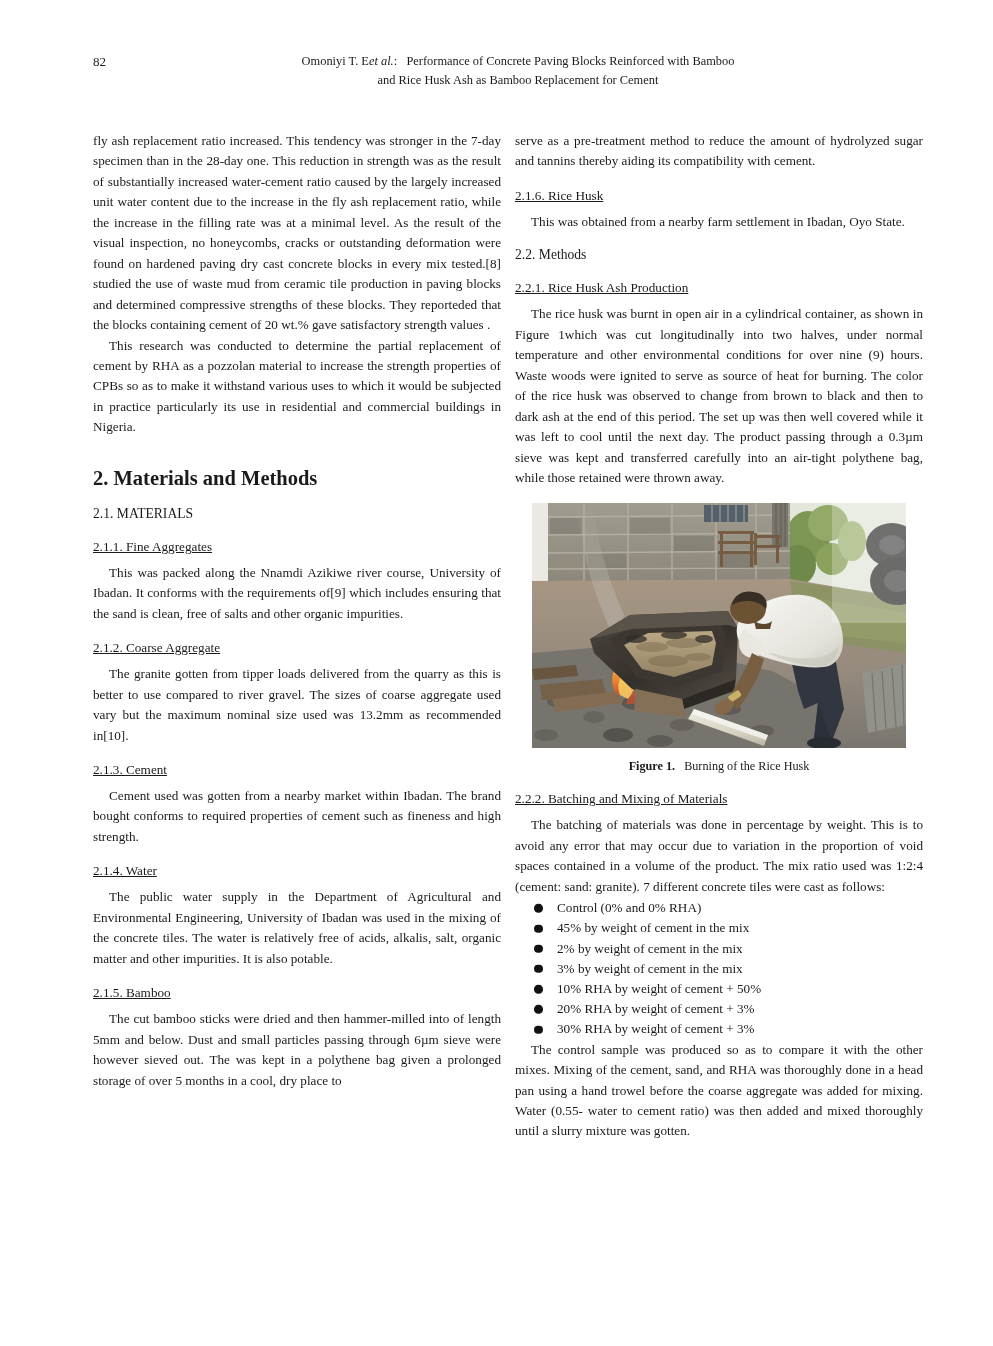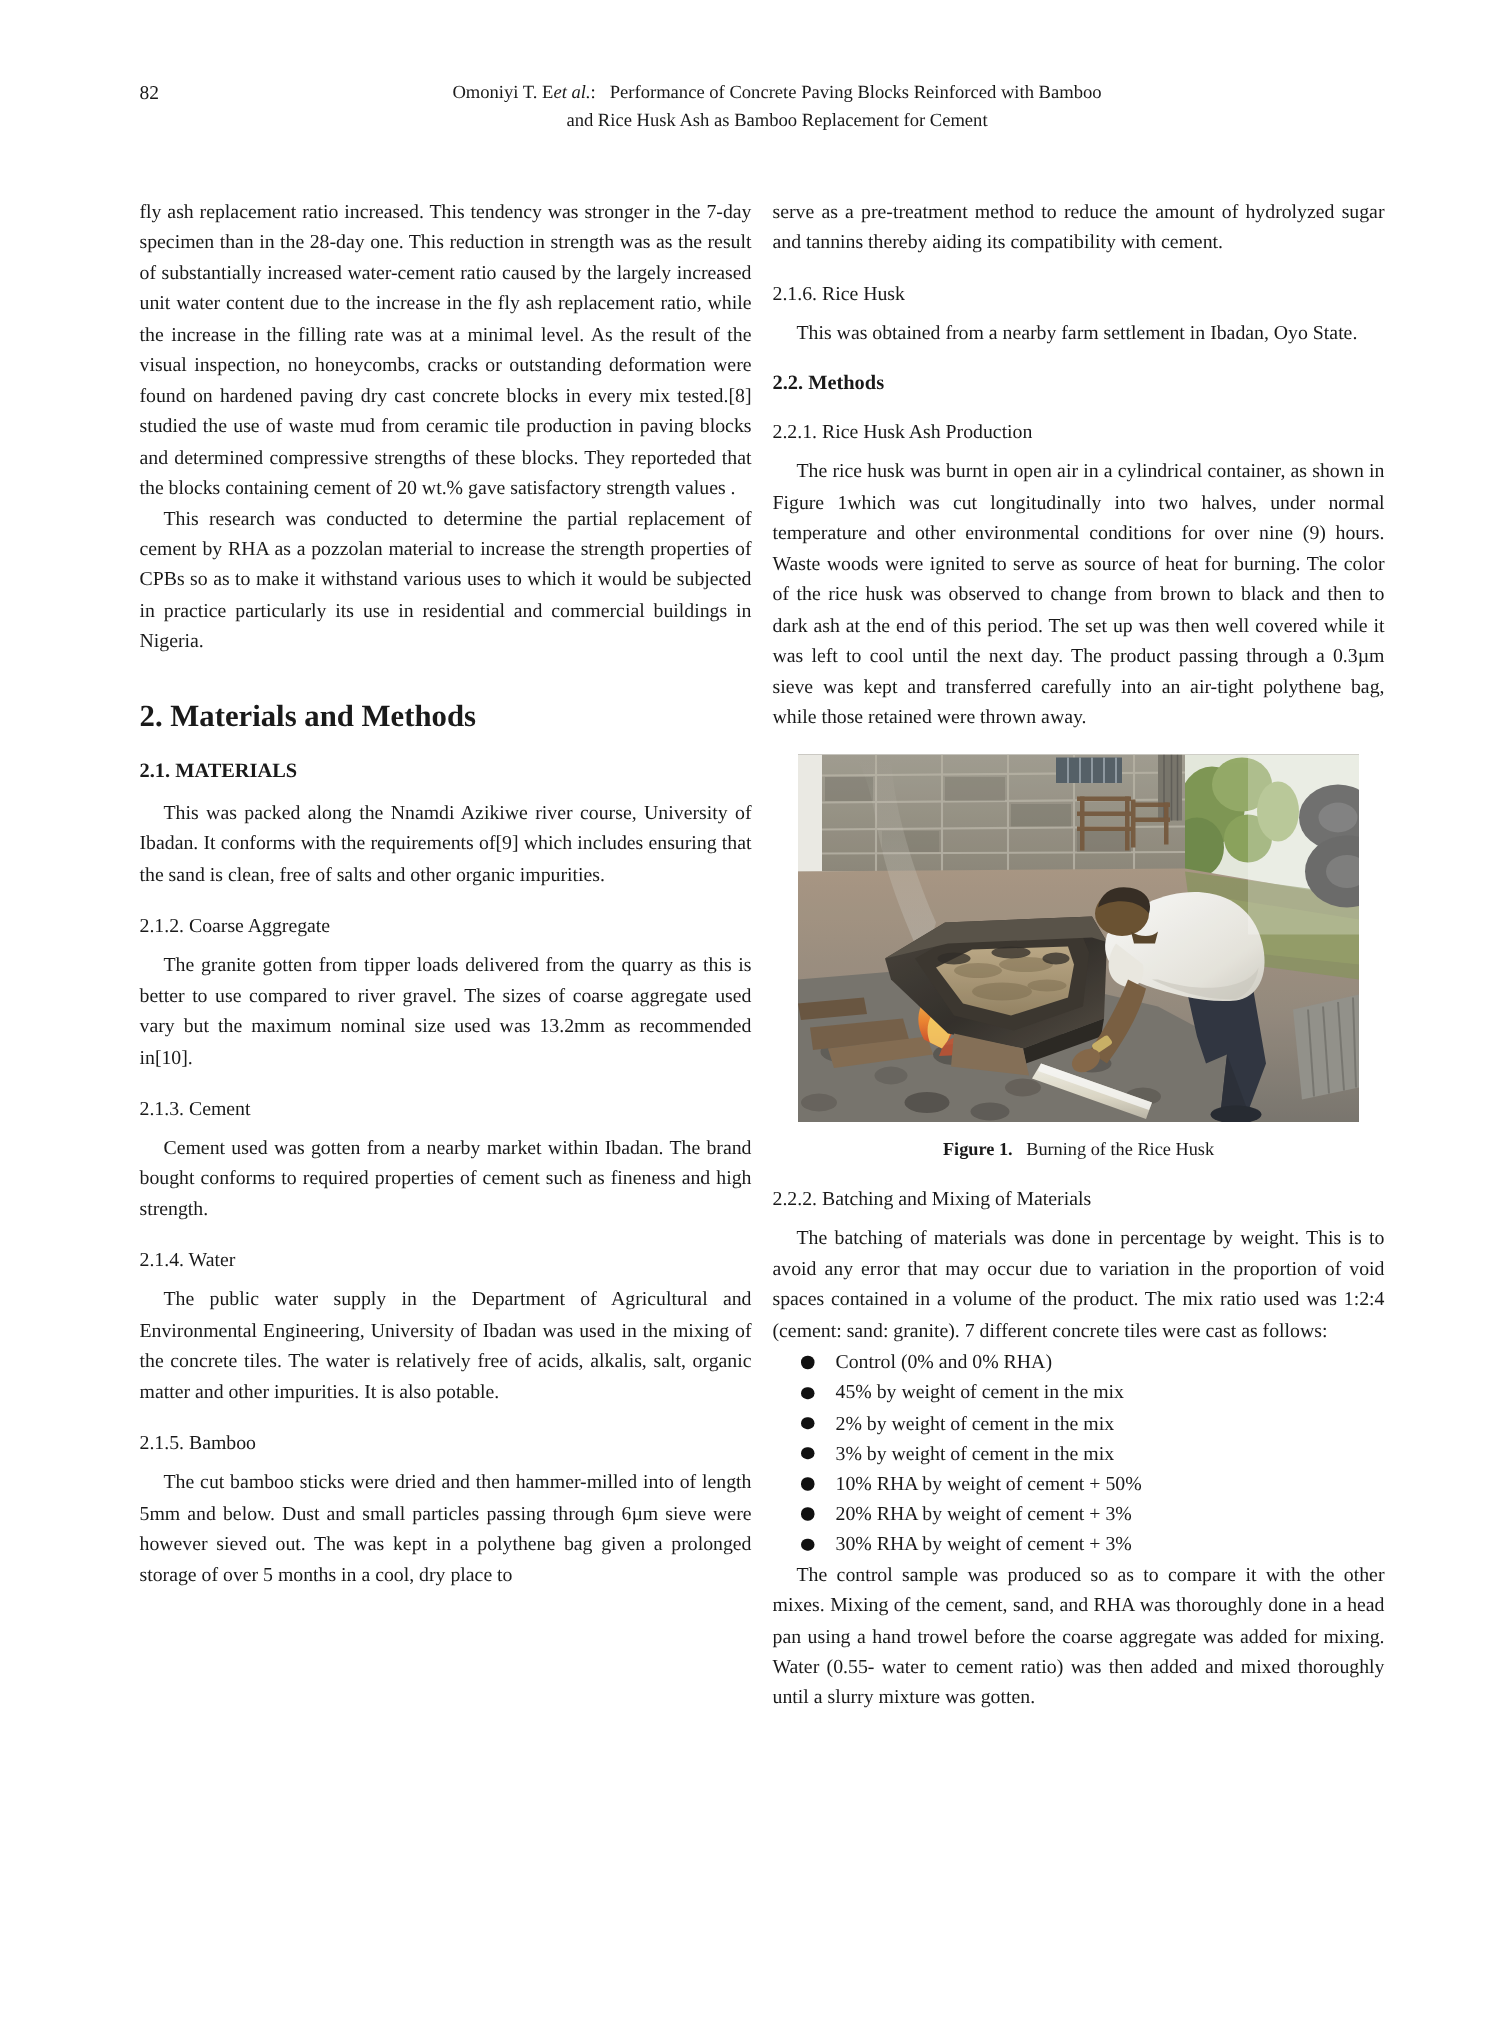--- a/index.html
+++ b/index.html
@@ -65,31 +65,32 @@
 
   h2.sec {
     font-size: 20.5px;
     font-weight: bold;
     margin: 27px 0 13px 0;
     line-height: 26px;
     text-align: left;
   }
   h3.subsec {
     font-size: 13.6px;
-    font-weight: bold;
+    font-weight: normal;
     margin: 13px 0 9px 0;
     line-height: 19px;
     text-align: left;
   }
   h4.subsubsec {
     font-size: 13.2px;
     font-weight: normal;
     margin: 14px 0 7px 0;
     line-height: 19px;
     text-align: left;
+    text-decoration: underline;
   }
 
   
   ul.bullets {
     list-style: none;
     margin: 1px 0 0 0;
     padding: 0;
   }
   ul.bullets li {
     position: relative;
@@ -149,20 +150,21 @@
   </div>
 
   <div class="col col-left">
 
     <p class="noind">fly ash replacement ratio increased. This tendency was stronger in the 7-day specimen than in the 28-day one. This reduction in strength was as the result of substantially increased water-cement ratio caused by the largely increased unit water content due to the increase in the fly ash replacement ratio, while the increase in the filling rate was at a minimal level. As the result of the visual inspection, no honeycombs, cracks or outstanding deformation were found on hardened paving dry cast concrete blocks in every mix tested.[8] studied the use of waste mud from ceramic tile production in paving blocks and determined compressive strengths of these blocks. They reporteded that the blocks containing cement of 20 wt.% gave satisfactory strength values .</p>
     <p class="ind">This research was conducted to determine the partial replacement of cement by RHA as a pozzolan material to increase the strength properties of CPBs so as to make it withstand various uses to which it would be subjected in practice particularly its use in residential and commercial buildings in Nigeria.</p>
 
     <h2 class="sec">2. Materials and Methods</h2>
     <h3 class="subsec">2.1. MATERIALS</h3>
 
+    <h4 class="subsubsec">2.1.1. Fine Aggregates</h4>
     <p class="ind">This was packed along the Nnamdi Azikiwe river course, University of Ibadan. It conforms with the requirements of[9] which includes ensuring that the sand is clean, free of salts and other organic impurities.</p>
 
     <h4 class="subsubsec">2.1.2. Coarse Aggregate</h4>
     <p class="ind">The granite gotten from tipper loads delivered from the quarry as this is better to use compared to river gravel. The sizes of coarse aggregate used vary but the maximum nominal size used was 13.2mm as recommended in[10].</p>
 
     <h4 class="subsubsec">2.1.3. Cement</h4>
     <p class="ind">Cement used was gotten from a nearby market within Ibadan. The brand bought conforms to required properties of cement such as fineness and high strength.</p>
 
     <h4 class="subsubsec">2.1.4. Water</h4>
     <p class="ind">The public water supply in the Department of Agricultural and Environmental Engineering, University of Ibadan was used in the mixing of the concrete tiles. The water is relatively free of acids, alkalis, salt, organic matter and other impurities. It is also potable.</p>

